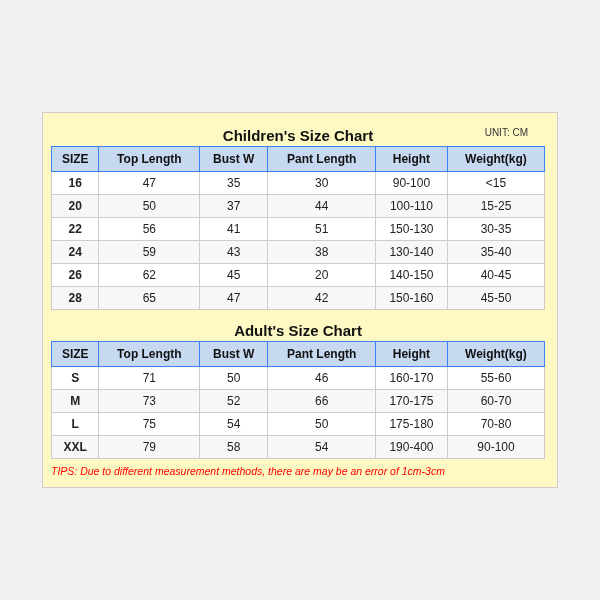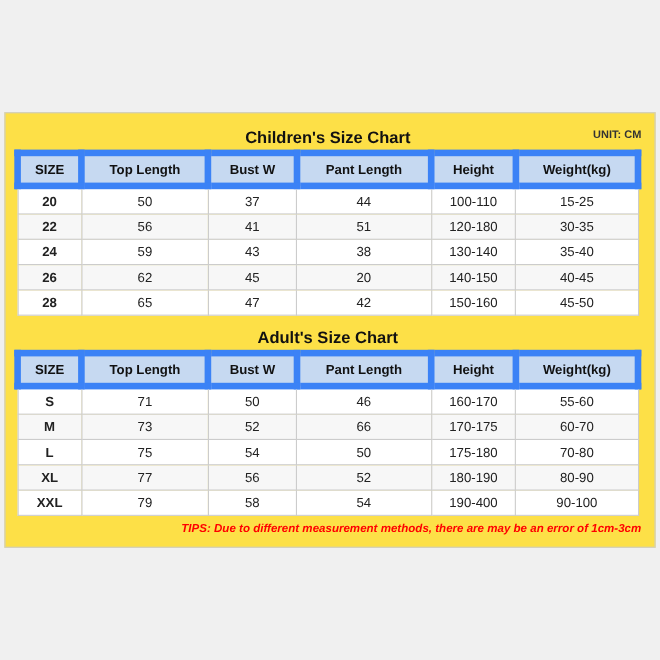--- a/index.html
+++ b/index.html
@@ -7,49 +7,49 @@
       font-family: Arial, sans-serif;
       background: #f0f0f0;
       display: flex;
       justify-content: center;
       align-items: center;
       width: 600px;
       height: 600px;
       overflow: hidden;
     }
     .chart-container {
-      background: #fde047;
+      background: #fef9c3;
       border: 1px solid #ccc;
-      width: 592px;
+      width: 516px;
       padding: 10px 12px 10px 8px;
     }
     .section-title {
       text-align: center;
       font-size: 15px;
       font-weight: bold;
       color: #111;
       padding: 4px 0 2px 0;
       position: relative;
     }
     .unit-label {
       position: absolute;
-      right: 0;
+      right: 17px;
       top: 4px;
       font-size: 10px;
-      font-weight: bold;
+      font-weight: normal;
       color: #333;
     }
     table {
       width: 100%;
       border-collapse: collapse;
       font-size: 12px;
     }
     th {
       background: #c6d9f1;
-      border: 6px solid #3b82f6;
+      border: 1px solid #3b82f6;
       padding: 5px 3px;
       font-weight: bold;
       color: #111;
       font-size: 12px;
     }
     td {
       border: 1px solid #ccc;
       padding: 4px 3px;
       text-align: center;
       color: #222;
@@ -57,26 +57,25 @@
     tr:nth-child(even) td {
       background: #f7f7f7;
     }
     tr:nth-child(odd) td {
       background: #fff;
     }
     td:first-child {
       font-weight: bold;
     }
     .tips {
-      text-align: right;
+      text-align: left;
       color: red;
       font-size: 10.5px;
       margin-top: 6px;
       font-style: italic;
-      font-weight: bold;
     }
     .section-gap {
       height: 8px;
     }
   </style>
 </head>
 <body>
 
 <div class="chart-container">
 
@@ -90,34 +89,42 @@
       <tr>
         <th>SIZE</th>
         <th>Top Length</th>
         <th>Bust W</th>
         <th>Pant Length</th>
         <th>Height</th>
         <th>Weight(kg)</th>
       </tr>
     </thead>
     <tbody id="children-tbody">
+    <tr>
+          <td>16</td>
+          <td>47</td>
+          <td>35</td>
+          <td>30</td>
+          <td>90-100</td>
+          <td>&lt;15</td>
+        </tr>
         <tr>
           <td>20</td>
           <td>50</td>
           <td>37</td>
           <td>44</td>
           <td>100-110</td>
           <td>15-25</td>
         </tr>
         <tr>
           <td>22</td>
           <td>56</td>
           <td>41</td>
           <td>51</td>
-          <td>120-180</td>
+          <td>150-130</td>
           <td>30-35</td>
         </tr>
         <tr>
           <td>24</td>
           <td>59</td>
           <td>43</td>
           <td>38</td>
           <td>130-140</td>
           <td>35-40</td>
         </tr>
@@ -176,28 +183,20 @@
         </tr>
         <tr>
           <td>L</td>
           <td>75</td>
           <td>54</td>
           <td>50</td>
           <td>175-180</td>
           <td>70-80</td>
         </tr>
         <tr>
-          <td>XL</td>
-          <td>77</td>
-          <td>56</td>
-          <td>52</td>
-          <td>180-190</td>
-          <td>80-90</td>
-        </tr>
-        <tr>
           <td>XXL</td>
           <td>79</td>
           <td>58</td>
           <td>54</td>
           <td>190-400</td>
           <td>90-100</td>
         </tr>
       </tbody>
   </table>
 

